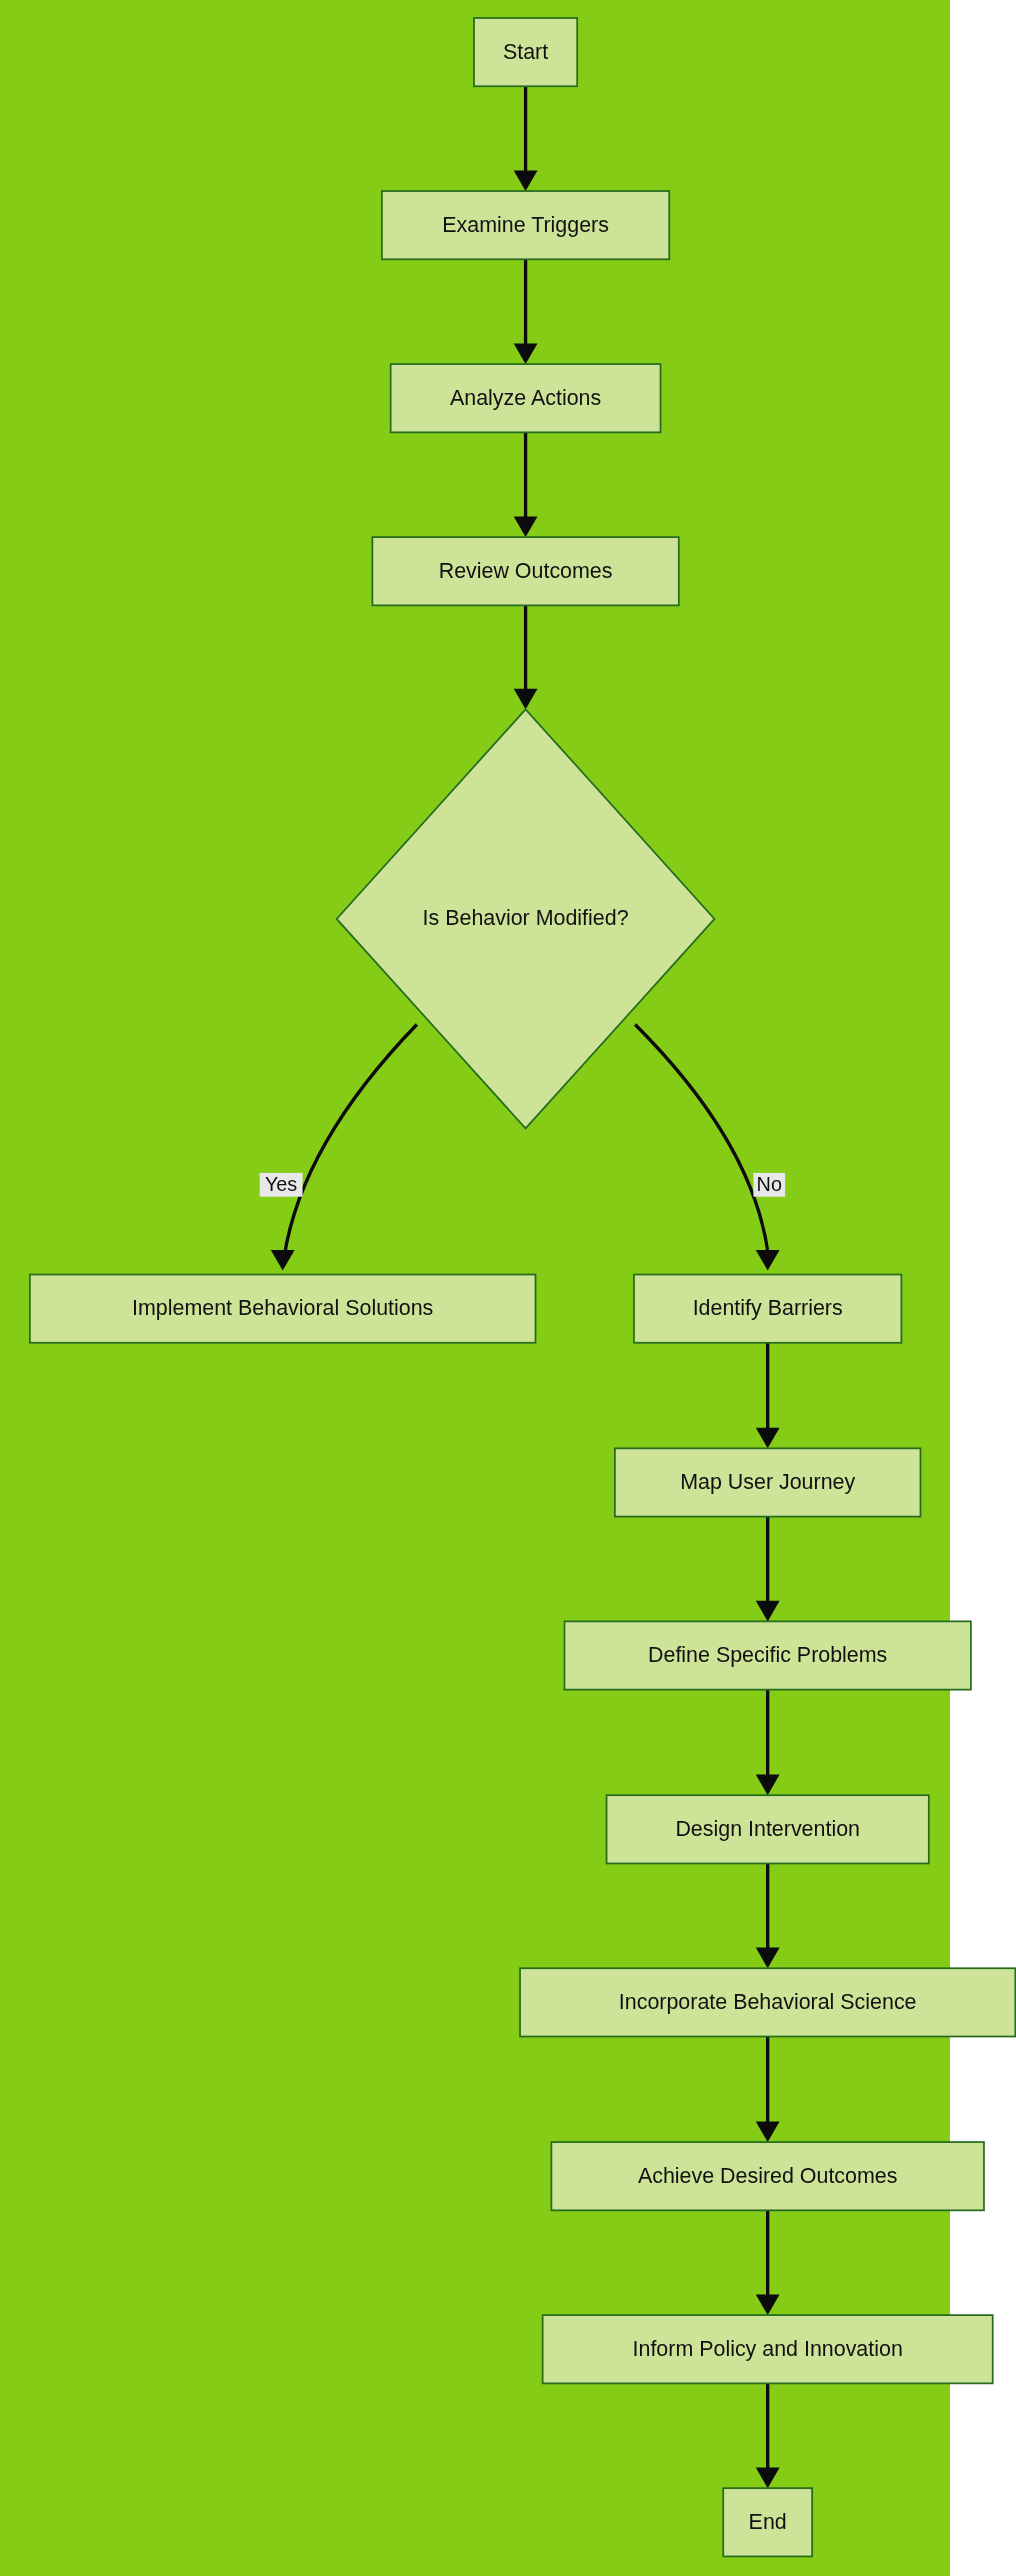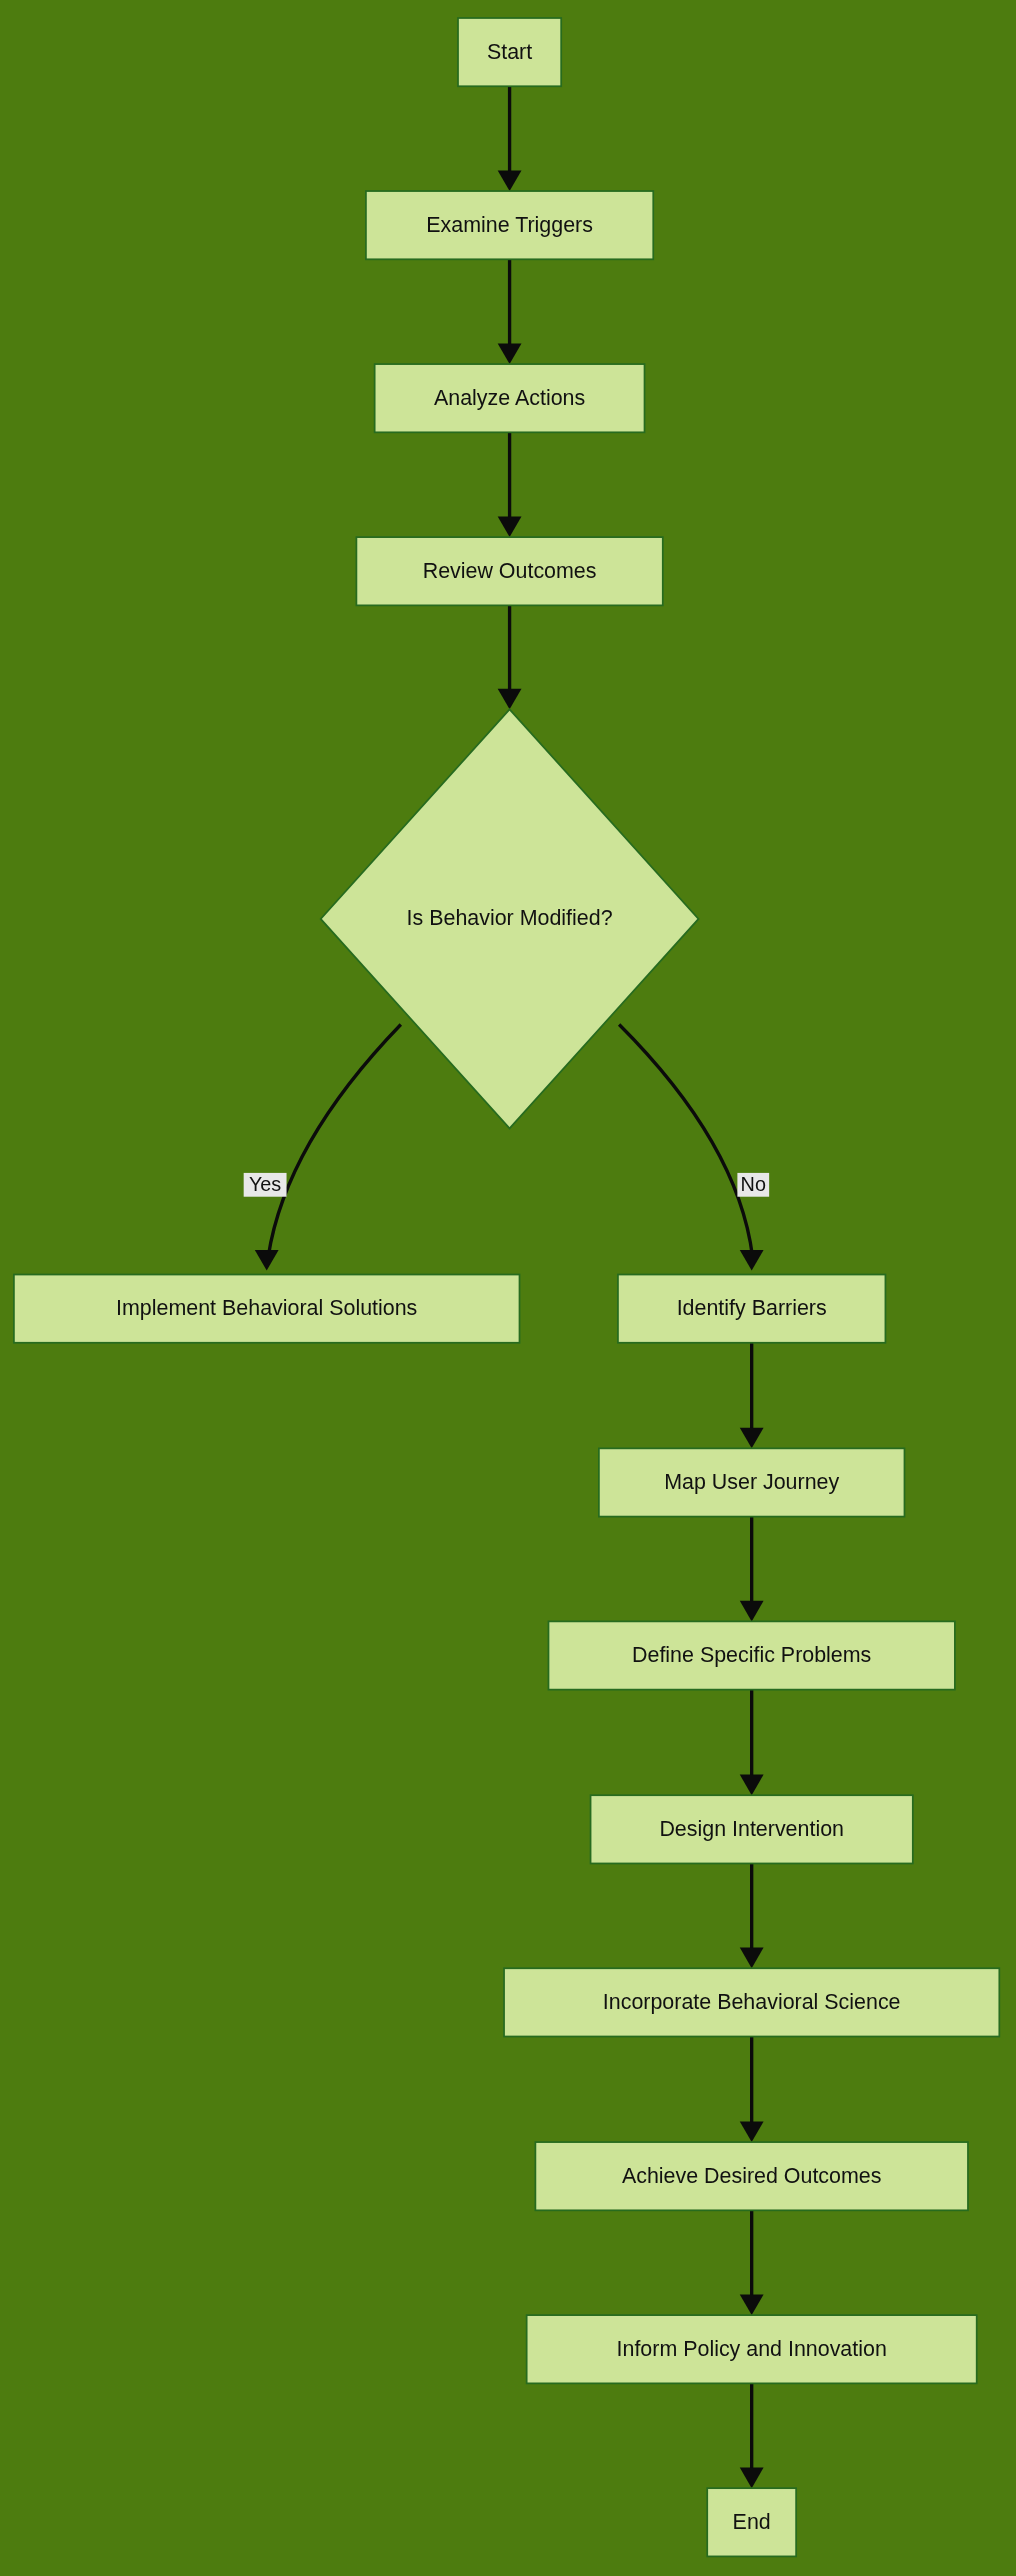--- a/index.html
+++ b/index.html
@@ -8,23 +8,24 @@
     background: #ffffff;
   }
   body {
     width: 1016px;
     height: 2576px;
     font-family: "Liberation Sans", sans-serif;
     overflow: hidden;
   }
   #flowchart-root {
     position: relative;
-    width: 1016px;
+    width: 934px;
     height: 2576px;
-    background: #4d7c0f;
+    background: #84cc16;
+    padding-left: 16px;
   }
   svg.flow-svg {
     display: block;
     width: 1016px;
     height: 2576px;
   }
   .node-shape {
     fill: #cde498;
     stroke: #276b1f;
     stroke-width: 2.2;

